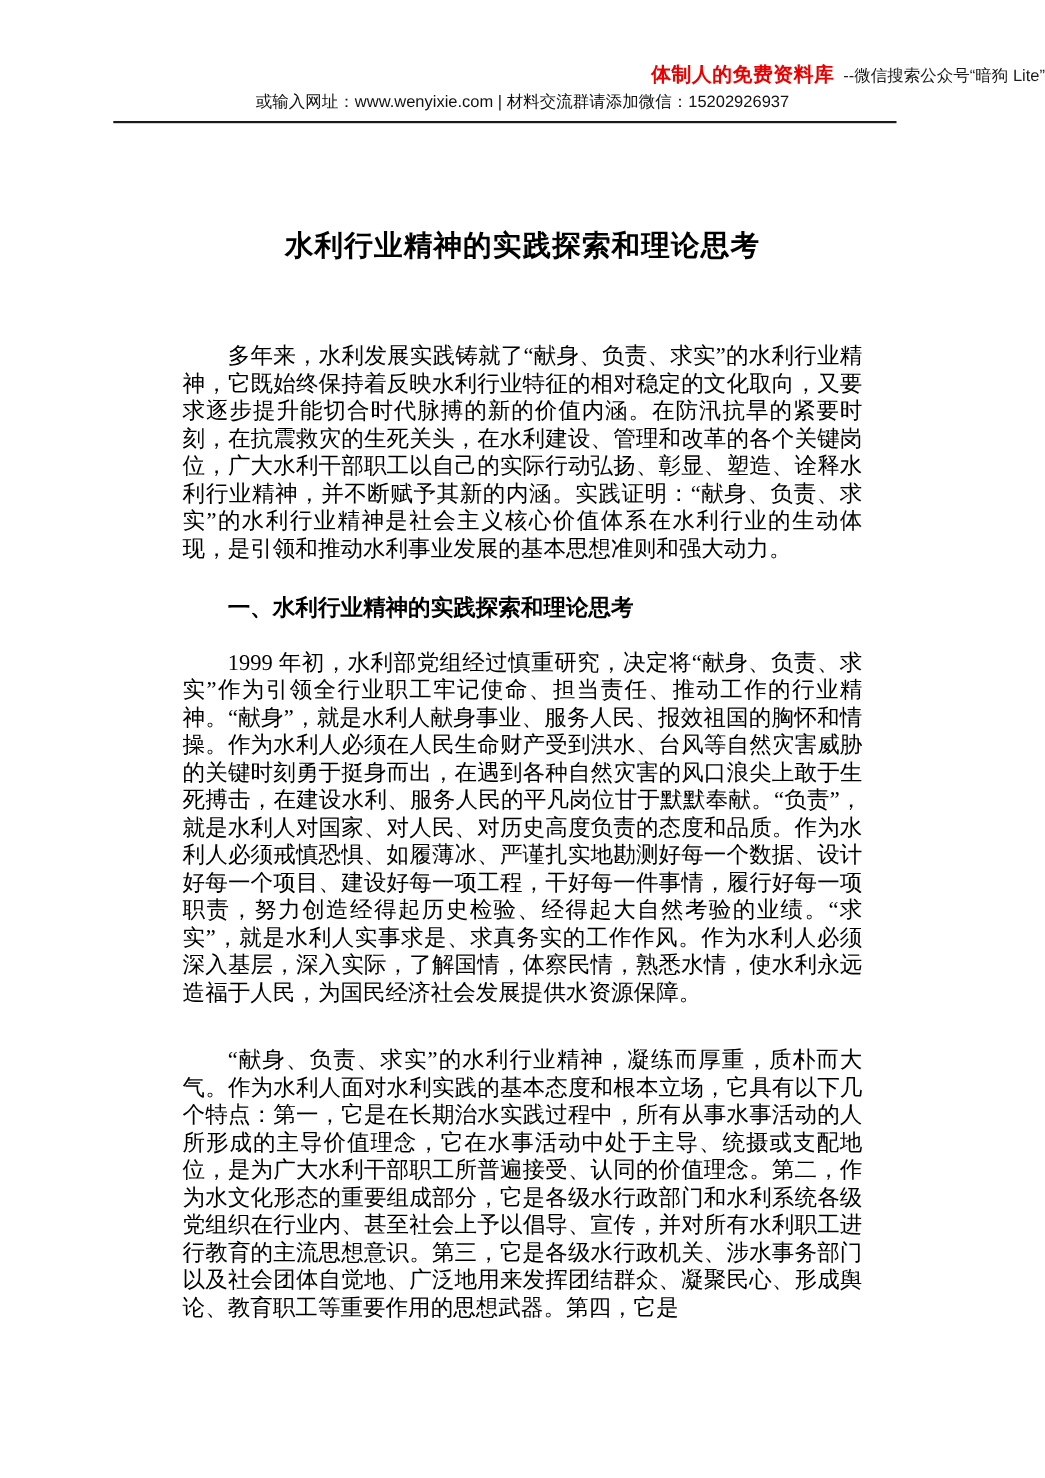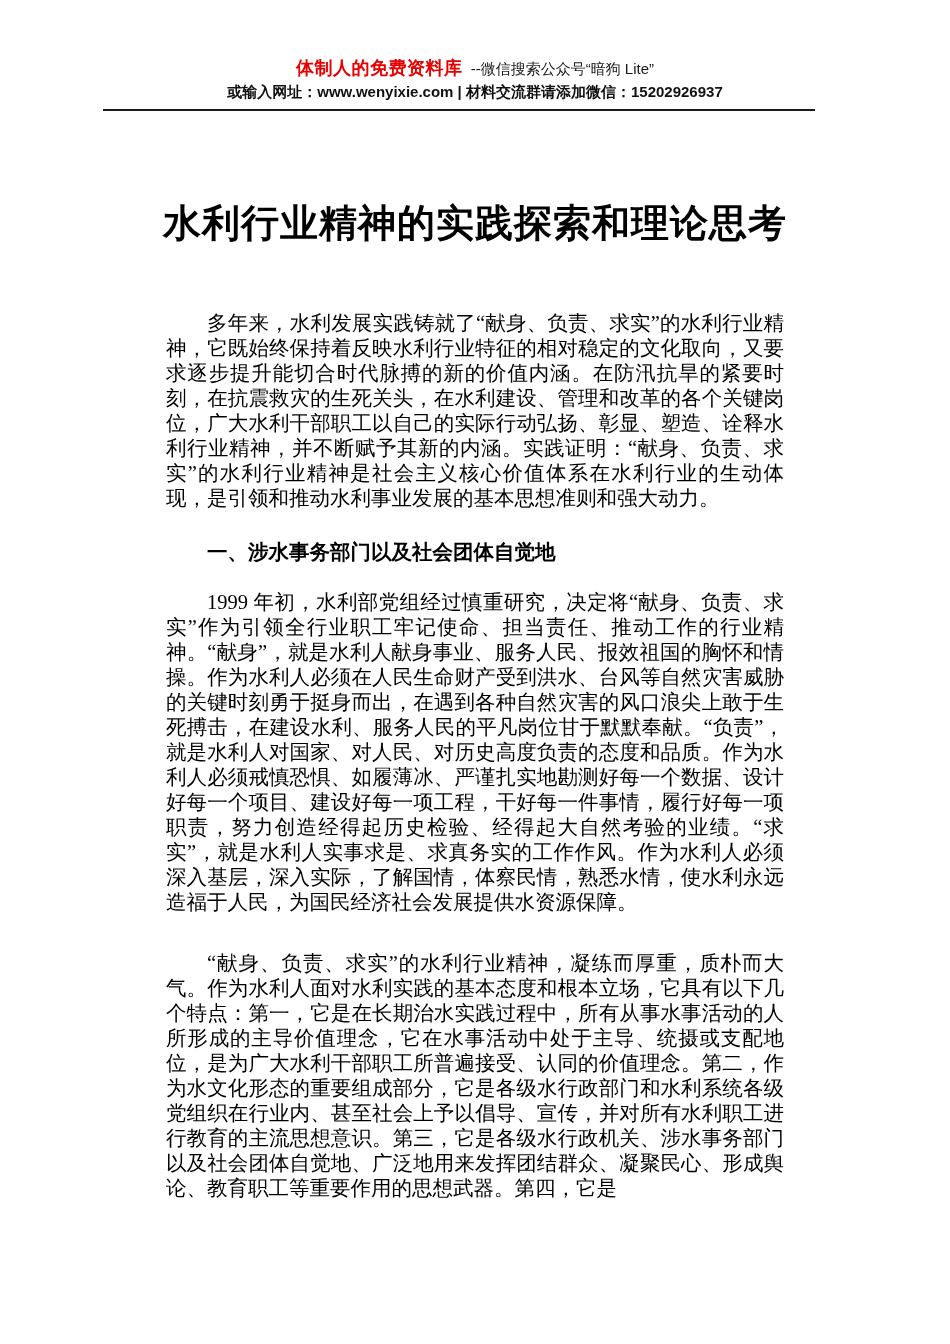--- a/index.html
+++ b/index.html
@@ -21,51 +21,51 @@
   .hdr {
     padding-top: 56px;
     text-align: center;
     font-family: "Liberation Sans", "DejaVu Sans", sans-serif;
   }
   .hdr-line1 {
     font-size: 15px;
     line-height: 24px;
     color: #1a1a1a;
     white-space: nowrap;
+    text-align: right;
   }
   .brand {
     color: #e60000;
     font-weight: bold;
     font-size: 18px;
     letter-spacing: 0.5px;
   }
   .tagline {
     font-size: 15px;
     color: #1a1a1a;
     margin-left: 4px;
   }
   .hdr-line2 {
     font-size: 15px;
     line-height: 21px;
     color: #111111;
     white-space: nowrap;
-    font-weight: bold;
   }
   .hdr-rule {
     margin-left: 103px;
     width: 712px;
     height: 0;
     border-top: 2px solid #1a1a1a;
     margin-top: 7px;
   }
   
   .doc-title {
     margin: 88px 0 0 0;
     text-align: center;
-    font-size: 38px;
+    font-size: 26px;
     line-height: 48px;
     font-weight: bold;
     letter-spacing: 1px;
   }
   .doc-body {
     width: 618px;
     margin: 0 auto;
   }
   .doc-body p {
     margin: 0;
@@ -97,20 +97,20 @@
     </div>
     <div class="hdr-line2">或输入网址：www.wenyixie.com | 材料交流群请添加微信：15202926937</div>
     <div class="hdr-rule"></div>
   </header>
 
   <h1 class="doc-title">水利行业精神的实践探索和理论思考</h1>
 
   <main class="doc-body">
     <p class="intro">多年来，水利发展实践铸就了“献身、负责、求实”的水利行业精神，它既始终保持着反映水利行业特征的相对稳定的文化取向，又要求逐步提升能切合时代脉搏的新的价值内涵。在防汛抗旱的紧要时刻，在抗震救灾的生死关头，在水利建设、管理和改革的各个关键岗位，广大水利干部职工以自己的实际行动弘扬、彰显、塑造、诠释水利行业精神，并不断赋予其新的内涵。实践证明：“献身、负责、求实”的水利行业精神是社会主义核心价值体系在水利行业的生动体现，是引领和推动水利事业发展的基本思想准则和强大动力。</p>
 
-    <h2 class="section-heading">一、涉水事务部门以及社会团体自觉地</h2>
+    <h2 class="section-heading">一、水利行业精神的实践探索和理论思考</h2>
 
     <p class="para-1">1999 年初，水利部党组经过慎重研究，决定将“献身、负责、求实”作为引领全行业职工牢记使命、担当责任、推动工作的行业精神。“献身”，就是水利人献身事业、服务人民、报效祖国的胸怀和情操。作为水利人必须在人民生命财产受到洪水、台风等自然灾害威胁的关键时刻勇于挺身而出，在遇到各种自然灾害的风口浪尖上敢于生死搏击，在建设水利、服务人民的平凡岗位甘于默默奉献。“负责”，就是水利人对国家、对人民、对历史高度负责的态度和品质。作为水利人必须戒慎恐惧、如履薄冰、严谨扎实地勘测好每一个数据、设计好每一个项目、建设好每一项工程，干好每一件事情，履行好每一项职责，努力创造经得起历史检验、经得起大自然考验的业绩。“求实”，就是水利人实事求是、求真务实的工作作风。作为水利人必须深入基层，深入实际，了解国情，体察民情，熟悉水情，使水利永远造福于人民，为国民经济社会发展提供水资源保障。</p>
 
     <p class="para-2">“献身、负责、求实”的水利行业精神，凝练而厚重，质朴而大气。作为水利人面对水利实践的基本态度和根本立场，它具有以下几个特点：第一，它是在长期治水实践过程中，所有从事水事活动的人所形成的主导价值理念，它在水事活动中处于主导、统摄或支配地位，是为广大水利干部职工所普遍接受、认同的价值理念。第二，作为水文化形态的重要组成部分，它是各级水行政部门和水利系统各级党组织在行业内、甚至社会上予以倡导、宣传，并对所有水利职工进行教育的主流思想意识。第三，它是各级水行政机关、涉水事务部门以及社会团体自觉地、广泛地用来发挥团结群众、凝聚民心、形成舆论、教育职工等重要作用的思想武器。第四，它是</p>
   </main>
 
 </div>
 
 </body></html>

